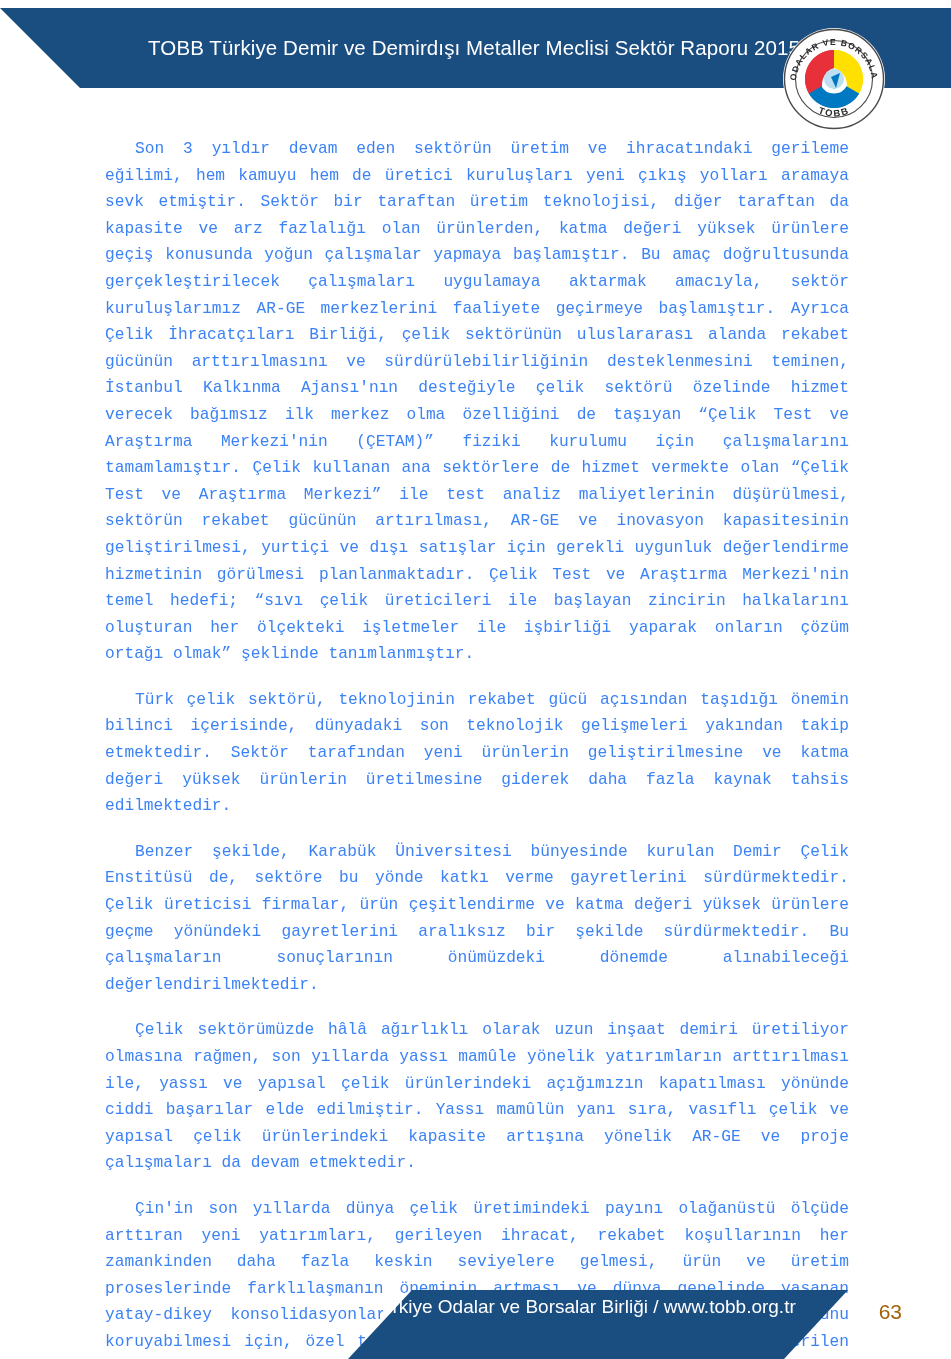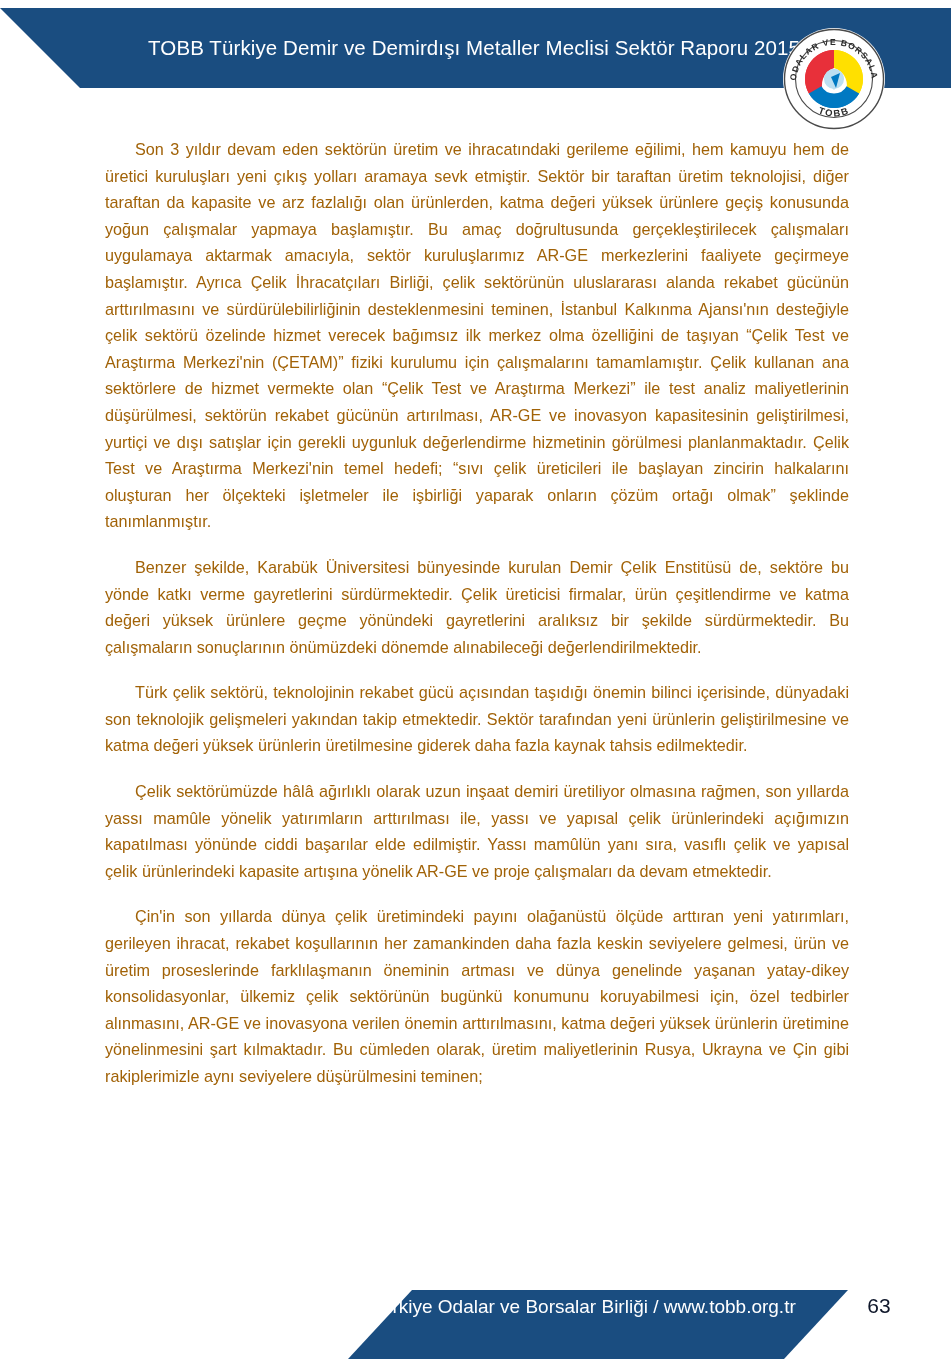--- a/index.html
+++ b/index.html
@@ -62,24 +62,24 @@
   .content {
     position: absolute;
     left: 105px;
     top: 136px;
     width: 744px;
   }
   .para {
     margin: 0 0 19px 0;
     font-size: 16.2px;
     line-height: 26.6px;
-    color: #a16207;
+    color: #3b82f6;
     text-align: justify;
     text-indent: 30px;
-    font-family: Liberation Sans, sans-serif;
+    font-family: Liberation Mono, monospace;
     -webkit-hyphens: manual;
     hyphens: manual;
   }
   .para:last-child { margin-bottom: 18px; }
 
   
   .page-footer {
     position: absolute;
     left: 0;
     bottom: 0;
@@ -105,24 +105,24 @@
     line-height: 34px;
     text-align: center;
     color: #ffffff;
     font-size: 19px;
     white-space: nowrap;
     font-family: "Liberation Sans", sans-serif;
   }
   .page-number {
     position: absolute;
     left: 856px;
-    top: 14px;
+    top: 20px;
     width: 46px;
-    text-align: center;
-    color: #0f172a;
+    text-align: right;
+    color: #a16207;
     font-size: 21px;
     font-family: "Liberation Sans", sans-serif;
   }
 </style>
 </head>
 <body>
 
 <div class="page-header">
   <div class="header-band"></div>
   <div class="header-title">TOBB Türkiye Demir ve Demirdışı Metaller Meclisi Sektör Raporu 2015</div>
@@ -163,22 +163,22 @@
         <path d="M -10,0 A 10,10 0 0 1 10,0 L 0,11 Z" fill="#bcdff1"></path>
         <path d="M -3,-2 L 6,-6 L 2,9 Z" fill="#0079c2"></path>
         <path d="M -9,1 L 1,-5 L -1,10 Z" fill="#e8303a" opacity="0.0"></path>
       </g>
     </svg>
   </div>
 </div>
 
 <main class="content">
   <p class="para">Son 3 yıldır devam eden sektörün üretim ve ihracatındaki gerileme eğilimi, hem kamuyu hem de üretici kuruluşları yeni çıkış yolları aramaya sevk etmiştir. Sektör bir taraftan üretim teknolojisi, diğer taraftan da kapasite ve arz fazlalığı olan ürünlerden, katma değeri yüksek ürünlere geçiş konusunda yoğun çalışmalar yapmaya başlamıştır. Bu amaç doğrultusunda gerçekleştirilecek çalışmaları uygulamaya aktarmak amacıyla, sektör kuruluşlarımız AR-GE merkezlerini faaliyete geçirmeye başlamıştır. Ayrıca Çelik İhracatçıları Birliği, çelik sektörünün uluslararası alanda rekabet gücünün arttırılmasını ve sürdürülebilirliğinin desteklenmesini teminen, İstanbul Kalkınma Ajansı'nın desteğiyle çelik sektörü özelinde hizmet verecek bağımsız ilk merkez olma özelliğini de taşıyan “Çelik Test ve Araştırma Merkezi'nin (ÇETAM)” fiziki kurulumu için çalışmalarını tamamlamıştır. Çelik kullanan ana sektörlere de hizmet vermekte olan “Çelik Test ve Araştırma Merkezi” ile test analiz maliyetlerinin düşürülmesi, sektörün rekabet gücünün artırılması, AR-GE ve inovasyon kapasitesinin geliştirilmesi, yurtiçi ve dışı satışlar için gerekli uygunluk değerlendirme hizmetinin görülmesi planlanmaktadır. Çelik Test ve Araştırma Merkezi'nin temel hedefi; “sıvı çelik üreticileri ile başlayan zincirin halkalarını oluşturan her ölçekteki işletmeler ile işbirliği yaparak onların çözüm ortağı olmak” şeklinde tanımlanmıştır.</p>
+  <p class="para">Türk çelik sektörü, teknolojinin rekabet gücü açısından taşıdığı önemin bilinci içerisinde,  dünyadaki son teknolojik gelişmeleri yakından takip etmektedir. Sektör tarafından yeni ürünlerin geliştirilmesine ve katma değeri yüksek ürünlerin üretilmesine giderek daha fazla kaynak tahsis edilmektedir.</p>
   <p class="para">Benzer şekilde, Karabük Üniversitesi bünyesinde kurulan Demir Çelik Enstitüsü de, sektöre bu yönde katkı verme gayretlerini sürdürmektedir. Çelik üreticisi firmalar, ürün çeşitlendirme ve katma değeri yüksek ürünlere geçme yönündeki gayretlerini aralıksız bir şekilde sürdürmektedir. Bu çalışmaların sonuçlarının önümüzdeki dönemde alınabileceği değerlendirilmektedir.</p>
-  <p class="para">Türk çelik sektörü, teknolojinin rekabet gücü açısından taşıdığı önemin bilinci içerisinde,  dünyadaki son teknolojik gelişmeleri yakından takip etmektedir. Sektör tarafından yeni ürünlerin geliştirilmesine ve katma değeri yüksek ürünlerin üretilmesine giderek daha fazla kaynak tahsis edilmektedir.</p>
   <p class="para">Çelik sektörümüzde hâlâ ağırlıklı olarak uzun inşaat demiri üretiliyor olmasına rağmen, son yıllarda yassı mamûle yönelik yatırımların arttırılması ile, yassı ve yapısal çelik ürünlerindeki açığımızın kapatılması yönünde ciddi başarılar elde edilmiştir. Yassı mamûlün yanı sıra, vasıflı çelik ve yapısal çelik  ürünlerindeki  kapasite artışına yönelik AR-GE ve proje çalışmaları da devam etmektedir.</p>
   <p class="para">Çin'in son yıllarda dünya çelik üretimindeki payını olağanüstü ölçüde arttıran yeni yatırımları, gerileyen ihracat, rekabet koşullarının her zamankinden daha fazla keskin seviyelere gelmesi, ürün ve üretim proseslerinde farklılaşmanın öneminin artması ve dünya genelinde yaşanan yatay-dikey konsolidasyonlar, ülkemiz çelik sektörünün bugünkü konumunu koruyabilmesi için, özel tedbirler alınmasını, AR-GE ve inovasyona verilen önemin arttırılmasını, katma değeri yüksek ürünlerin üretimine yönelinmesini şart kılmaktadır. Bu cümleden olarak, üretim maliyetlerinin Rusya, Ukrayna ve Çin gibi rakiplerimizle aynı seviyelere düşürülmesini teminen;</p>
 </main>
 
 <div class="page-footer">
   <div class="footer-band"></div>
   <div class="footer-text">Türkiye Odalar ve Borsalar Birliği / www.tobb.org.tr</div>
   <div class="page-number">63</div>
 </div>
 

